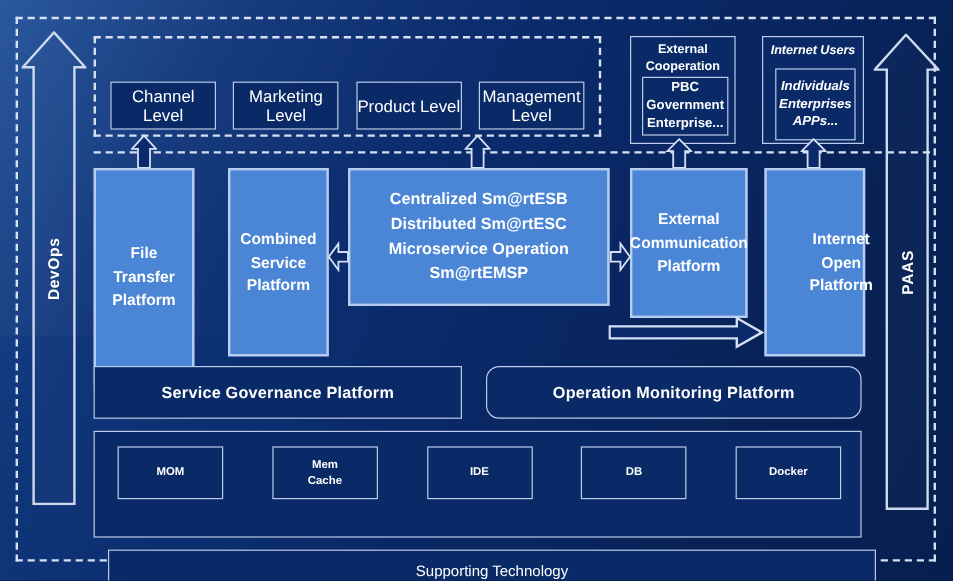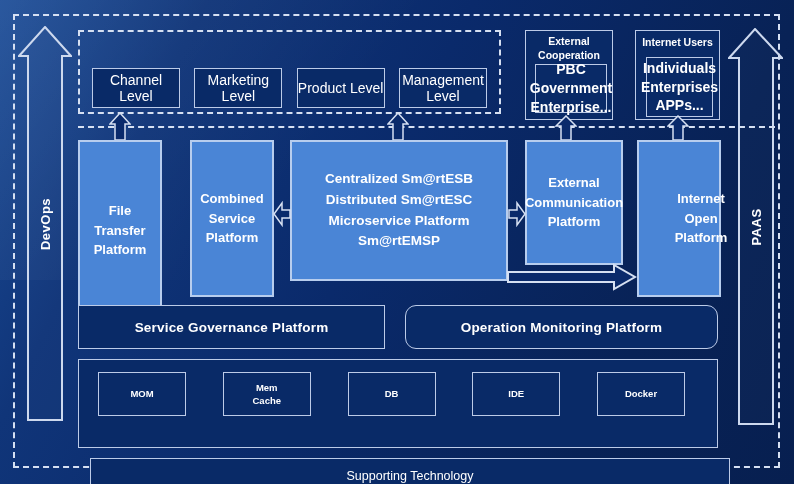--- a/index.html
+++ b/index.html
@@ -16,21 +16,21 @@
   .navy-box{background:#092a67;border:1.5px solid #bccbe8;display:flex;align-items:center;justify-content:center;text-align:center;}
   .blue-box{background:#4a85d6;border:2px solid #b7cdee;display:flex;align-items:center;justify-content:center;text-align:center;}
   .ml{white-space:pre-line;}
   .lvl-row{display:flex;justify-content:space-between;padding:0 12px;}
   .lvl{width:86px;height:38px;font-size:14px;font-weight:normal;}
   .plat-text{font-size:13px;font-weight:600;line-height:1.5;}
   .central-text{font-size:13.5px;font-weight:600;line-height:1.55;}
   .gov{font-size:13.5px;font-weight:600;letter-spacing:.2px;}
   .tech{width:86px;height:42px;font-size:9.5px;font-weight:bold;line-height:1.4;}
   .title-sm{font-size:10.5px;font-weight:bold;line-height:1.3;}
-  .inner-sm{font-size:14px;font-weight:bold;line-height:1.35;}
+  .inner-sm{font-size:11px;font-weight:bold;line-height:1.35;}
   .vwrap{position:absolute;top:50%;left:50%;transform:translate(-50%,-50%) rotate(-90deg);white-space:nowrap;
     font-size:13px;font-weight:bold;letter-spacing:.5px;}
   svg{display:block;}
   .sep{border-top:2px dashed #d6e0f2;}
 </style>
 </head>
 <body>
 
 <div class="stage">
   <div class="streak"></div>
@@ -70,21 +70,21 @@
 
   <div class="abs navy-box" style="left:525px;top:30px;width:88px;height:90px;flex-direction:column;justify-content:flex-start;">
     <div class="title-sm ml" style="margin-top:4px;">External
 Cooperation</div>
     <div class="navy-box inner-sm ml" style="position:absolute;left:9px;top:33px;width:70px;height:47px;">
       <span>PBC Government
 Enterprise...</span>
     </div>
   </div>
 
-  <div class="abs navy-box" style="left:635px;top:30px;width:85px;height:90px;flex-direction:column;justify-content:flex-start;">
+  <div class="abs navy-box" style="left:635px;top:30px;width:85px;height:90px;flex-direction:column;justify-content:flex-start;font-style:italic;">
     <div class="title-sm" style="margin-top:5px;">Internet Users</div>
     <div class="navy-box inner-sm ml" style="position:absolute;left:10px;top:26px;width:65px;height:58px;">
       <span>Individuals
 Enterprises
 APPs...</span>
     </div>
   </div>
 
   <div class="abs sep" style="left:78px;top:126px;width:697px;height:0;"></div>
 
@@ -106,25 +106,25 @@
 Transfer
 Platform</span>
   </div>
 
   <div class="abs blue-box plat-text" style="left:190px;top:140px;width:84px;height:157px;">
     <span class="ml">Combined
 Service
 Platform</span>
   </div>
 
-  <div class="abs blue-box" style="left:290px;top:140px;width:218px;height:141px;">
+  <div class="abs blue-box" style="left:290px;top:140px;width:218px;height:115px;">
     <div class="central-text" style="text-align:center;">
       <div>Centralized Sm@rtESB</div>
       <div>Distributed Sm@rtESC</div>
-      <div>Microservice Platform Sm@rtEMSP</div>
+      <div>Microservice Operation Sm@rtEMSP</div>
     </div>
   </div>
 
   <div class="abs blue-box plat-text" style="left:525px;top:140px;width:98px;height:125px;">
     <span class="ml">External
 Communication
 Platform</span>
   </div>
 
   <div class="abs blue-box plat-text" style="left:637px;top:140px;width:84px;height:157px;padding-left:44px;">
@@ -145,33 +145,33 @@
     </svg>
 
   <div class="abs navy-box gov" style="left:78px;top:305px;width:307px;height:44px;">
     <span>Service Governance Platform</span>
   </div>
   <div class="abs navy-box gov" style="left:405px;top:305px;width:313px;height:44px;border-radius:11px;">
     <span>Operation Monitoring Platform</span>
   </div>
 
   <div class="abs navy-box" style="left:78px;top:359px;width:640px;height:89px;align-items:flex-start;justify-content:flex-start;">
-    <div style="display:flex;justify-content:space-between;width:604px;margin:12px 32px 0 19px;">
+    <div style="display:flex;justify-content:space-between;width:604px;margin:12px 16px 0 19px;">
       <div class="navy-box tech">
         <span class="ml">MOM</span>
         </div>
       <div class="navy-box tech">
         <span class="ml">Mem
 Cache</span>
         </div>
       <div class="navy-box tech">
-        <span class="ml">DB</span>
+        <span class="ml">IDE</span>
         </div>
       <div class="navy-box tech">
-        <span class="ml">IDE</span>
+        <span class="ml">DB</span>
         </div>
       <div class="navy-box tech">
         <span class="ml">Docker</span>
         </div>
     </div>
   </div>
   <div class="abs navy-box" style="left:90px;top:414px;width:640px;height:36px;font-size:12.5px;font-weight:normal;margin-top:44px;">
     <span>Supporting Technology</span>
   </div>
 

